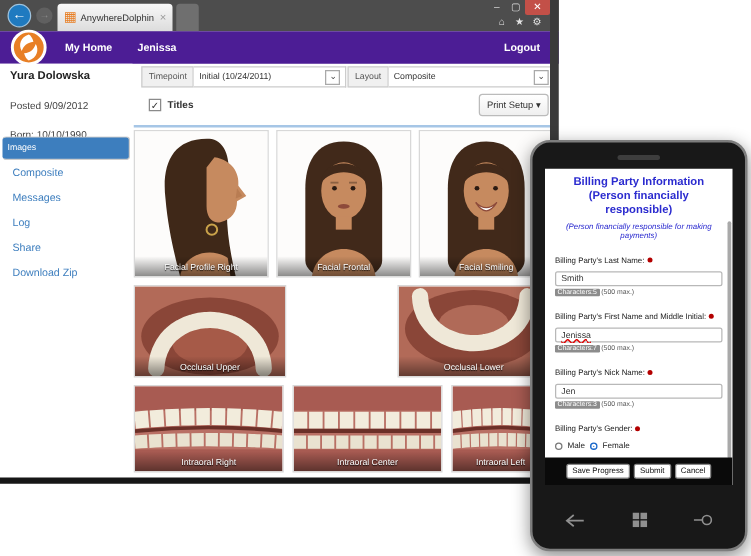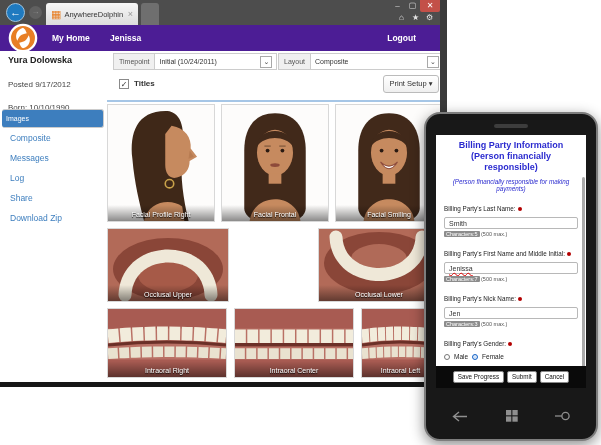--- a/index.html
+++ b/index.html
@@ -18,21 +18,21 @@
   .tab-stub { position:absolute; left:141px; top:3px; width:18px; height:22px; background:#6f6f6f; border-radius:3px 3px 0 0; }
   .winctl { position:absolute; top:0; font-size:8px; color:#ddd; text-align:center; width:15px; height:12px; line-height:11px; }
   .ctl-min { left:390px; } .ctl-max { left:405px; }
   .ctl-close { left:420px; width:20px; background:#c35048; color:#fff; border-radius:0 0 2px 2px; }
   .chricon { position:absolute; top:13px; font-size:8px; color:#e3e3e3; }
   .ic-home { left:399px; } .ic-star { left:412px; } .ic-gear { left:426px; }
 
   .navbar { position:absolute; left:0; top:25px; width:447px; height:26px; background:#4c1d95; }
   .logo { position:absolute; left:8px; top:-2px; width:30px; height:30px; }
   .nav-link { position:absolute; top:0; height:26px; line-height:26px; color:#fff; font-size:8.5px; font-weight:bold; }
-  .nl-home { left:52px; } .nl-patients { left:110px; } .nl-logout { right:31px; }
+  .nl-home { left:52px; } .nl-patients { left:110px; } .nl-logout { right:15px; }
 
   
   .sidebar { position:absolute; left:0; top:51px; width:106px; height:413px; background:#fff; }
   .pt-name { position:absolute; left:8px; top:4px; font-size:9px; font-weight:bold; color:#222; }
   .pt-line1 { position:absolute; left:8px; top:17px; font-size:8px; color:#444;margin-top:35px; }
   .pt-line2 { position:absolute; left:8px; top:29px; font-size:8px; color:#444; }
   .menu { position:absolute; left:0; top:58px; width:106px; }
   .mitem { height:19px; line-height:19px; padding-left:8px; font-size:8.5px; color:#3d7ebe; margin:0 2px 1px 2px; border-radius:3px; }
   .mitem.sel { background:#3d7ebe; color:#fff; }
 
@@ -121,21 +121,21 @@
         <path d="M16,27 C23,25 25,18 22,13 C20,18 18,20 12,21 C13,24 14,26 16,27 Z" fill="#ffffff"></path>
       </svg>
       <span class="nav-link nl-home">My Home</span>
       <span class="nav-link nl-patients">Jenissa</span>
       <span class="nav-link nl-logout">Logout</span>
     </div>
 
     <div class="sidebar">
       <div class="pt-name">Yura Dolowska</div>
       <div class="pt-line1">Born: 10/10/1990</div>
-      <div class="pt-line2">Posted 9/17/2012</div>
+      <div class="pt-line2">Posted 9/09/2012</div>
       <div class="menu">
         <div class="mitem sel">Images</div>
         <div class="mitem">Composite</div>
         <div class="mitem">Messages</div>
         <div class="mitem">Log</div>
         <div class="mitem">Share</div>
         <div class="mitem">Download Zip</div>
       </div>
     </div>
 

